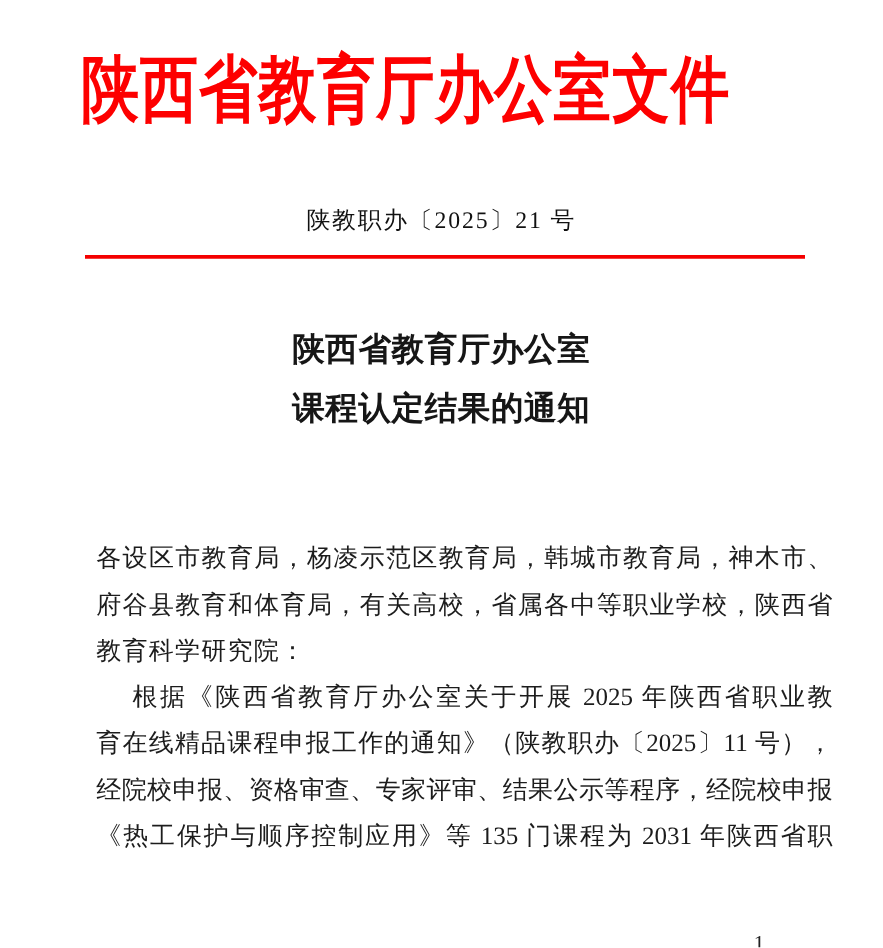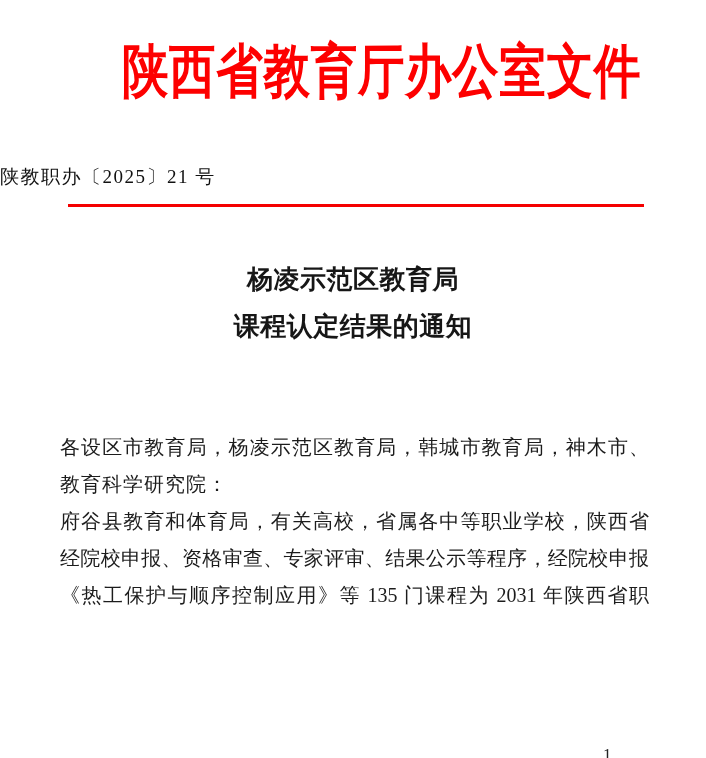--- a/index.html
+++ b/index.html
@@ -16,38 +16,38 @@
     font-family: "Liberation Serif", "DejaVu Serif", serif;
     color: #1c1c1c;
   }
   .header-title {
     position: absolute;
     top: 36px;
     left: 0;
     width: 706px;
     height: 72px;
     line-height: 72px;
-    text-align: right;
+    text-align: left;
     color: #fd0000;
     font-size: 58px;
     font-weight: bold;
     white-space: nowrap;
   }
   .header-title .squeeze {
     display: inline-block;
     transform: scaleX(0.80);
     transform-origin: center center;
     letter-spacing: 1px;
   }
   .doc-number {
     position: absolute;
     top: 163px;
     left: 0;
     width: 706px;
-    text-align: left;
+    text-align: center;
     font-size: 19px;
     line-height: 28px;
     color: #111111;
     letter-spacing: 1.5px;
   }
   .red-line {
     position: absolute;
     top: 204px;
     left: 68px;
     width: 576px;
@@ -62,21 +62,21 @@
     text-align: center;
     font-size: 26px;
     font-weight: bold;
     line-height: 47px;
     color: #161616;
     letter-spacing: 0.5px;
   }
   .body-block {
     position: absolute;
     top: 429px;
-    left: 60px;
+    left: 77px;
     width: 589px;
     font-size: 20px;
     line-height: 37px;
     color: #1c1c1c;
   }
   .body-line {
     height: 37px;
     overflow: visible;
     white-space: nowrap;
   }
@@ -107,27 +107,29 @@
 
   <div class="header-title">
     <span class="squeeze">陕西省教育厅办公室文件</span>
   </div>
 
   <div class="doc-number">陕教职办〔2025〕21 号</div>
 
   <div class="red-line"></div>
 
   <div class="notice-title">
-    <div class="title-line">杨凌示范区教育局</div>
+    <div class="title-line">陕西省教育厅办公室</div>
     <div class="title-line">课程认定结果的通知</div>
   </div>
 
   <div class="body-block">
     <div class="body-line justify">各设区市教育局，杨凌示范区教育局，韩城市教育局，神木市、</div>
+    <div class="body-line justify">府谷县教育和体育局，有关高校，省属各中等职业学校，陕西省</div>
     <div class="body-line left">教育科学研究院：</div>
-    <div class="body-line justify">府谷县教育和体育局，有关高校，省属各中等职业学校，陕西省</div>
+    <div class="body-line justify indent">根据《陕西省教育厅办公室关于开展 2025 年陕西省职业教</div>
+    <div class="body-line justify">育在线精品课程申报工作的通知》（陕教职办〔2025〕11 号），</div>
     <div class="body-line justify">经院校申报、资格审查、专家评审、结果公示等程序，经院校申报</div>
     <div class="body-line justify">《热工保护与顺序控制应用》等 135 门课程为 2031 年陕西省职</div>
   </div>
 
   <div class="page-number">1</div>
 
 </div>
 
 </body></html>

